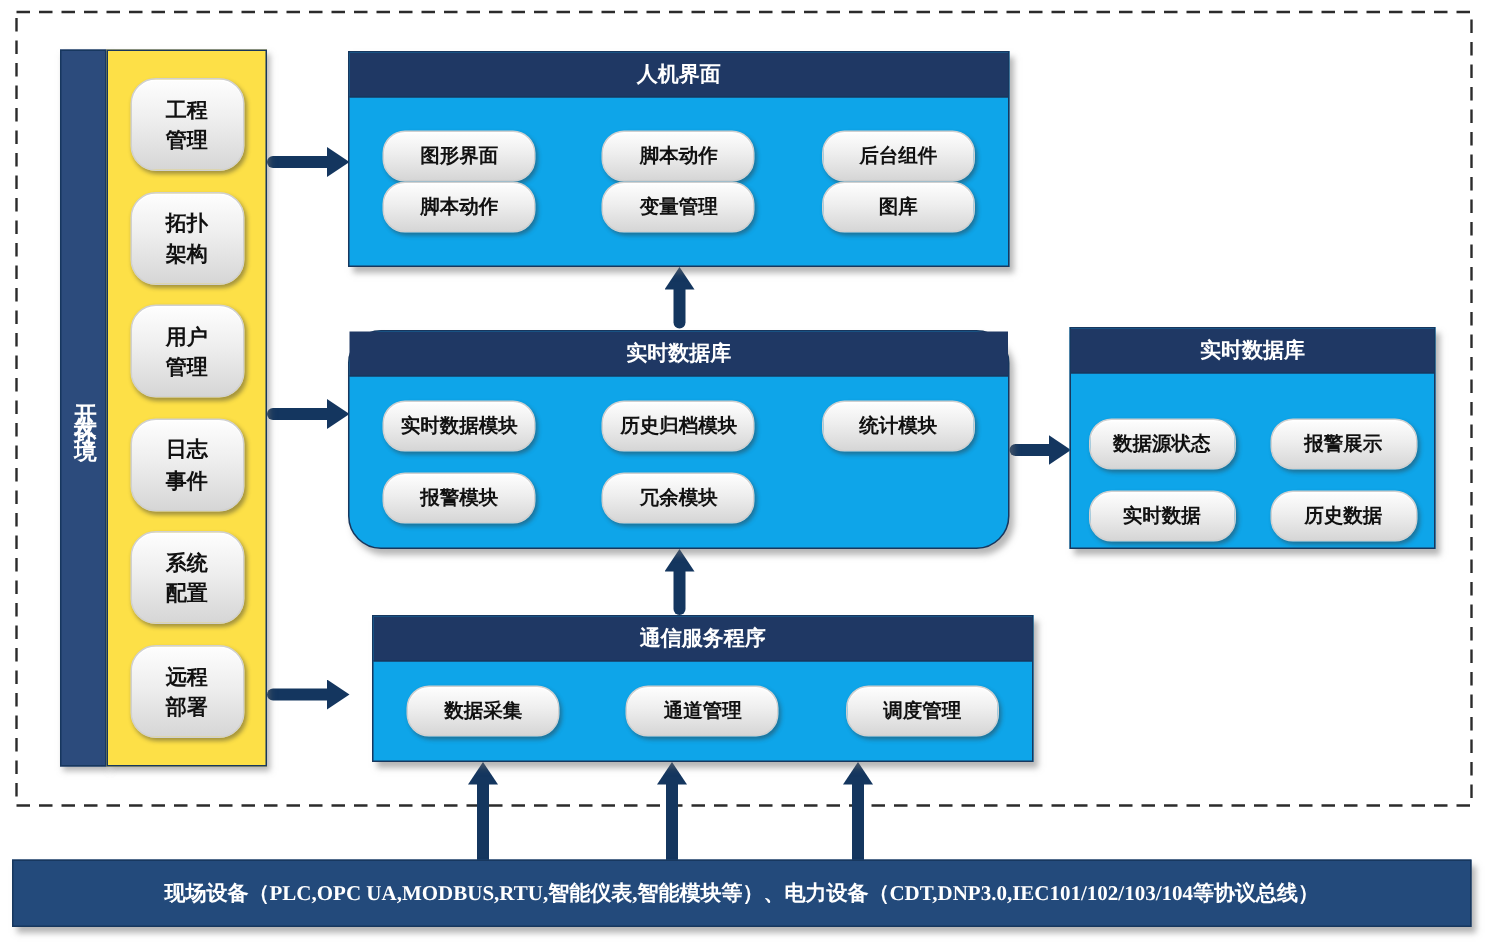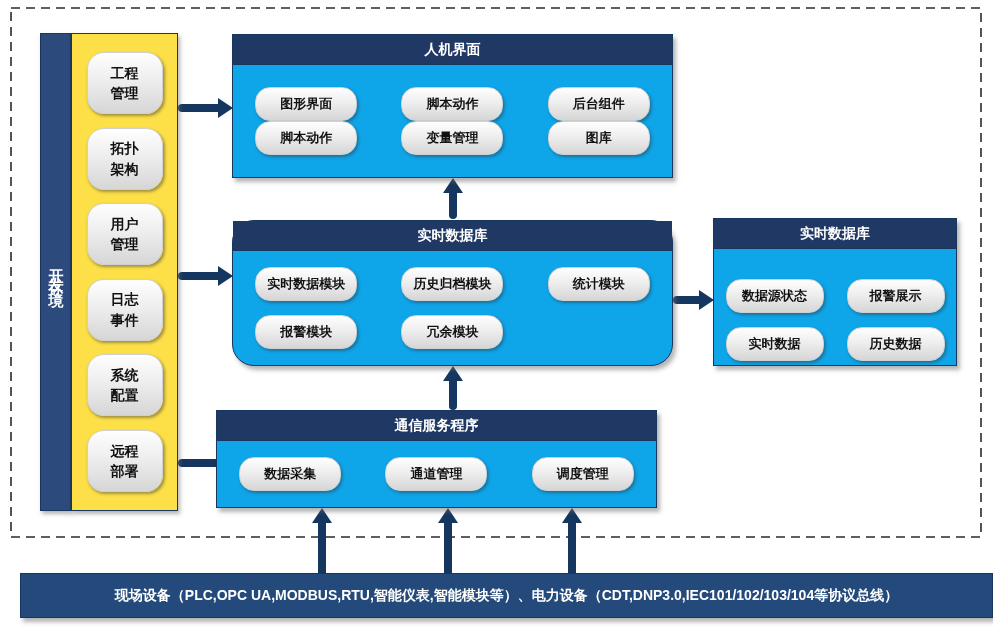--- a/index.html
+++ b/index.html
@@ -48,34 +48,35 @@
   }
   .panel-body{display:grid;justify-items:center;align-content:center;}
   .panel .pill{width:100px;height:32px;}
 
   .panel-hmi{left:232px;top:34px;width:441px;height:144px;}
   .panel-hmi .panel-body{height:112px;grid-template-columns:1fr 1fr 1fr;row-gap:0;}
 
   .panel-rtdb{left:232px;top:220px;width:441px;height:146px;border-radius:22px;}
   .panel-rtdb .panel-body{height:114px;grid-template-columns:1fr 1fr 1fr;row-gap:14px;}
 
-  .panel-comm{left:216px;top:410px;width:441px;height:98px;}
+  .panel-comm{left:248px;top:410px;width:441px;height:98px;}
   .panel-comm .panel-body{height:66px;grid-template-columns:1fr 1fr 1fr;}
 
   .panel-monitor{left:713px;top:218px;width:244px;height:148px;}
   .panel-monitor .panel-body{height:142px;grid-template-columns:1fr 1fr;row-gap:14px;}
   .panel-monitor .pill{width:96px;}
 
   
   .bus-bar{
-    position:absolute;left:20px;top:573px;width:973px;height:45px;
+    position:absolute;left:8px;top:573px;width:973px;height:45px;
     background:#234a7b;border:1px solid #17375e;box-sizing:border-box;
     display:flex;align-items:center;justify-content:center;
     color:#ffffff;font-weight:bold;font-size:14px;
     box-shadow:3px 4px 4px rgba(110,110,110,.5);
+    font-family:Liberation Serif, serif;
   }
 </style>
 </head>
 <body>
 
 <div class="canvas">
 
   <svg class="overlay">
     <defs>
       <marker id="head" markerUnits="userSpaceOnUse" markerWidth="17" markerHeight="22" refX="1" refY="10" orient="auto">

